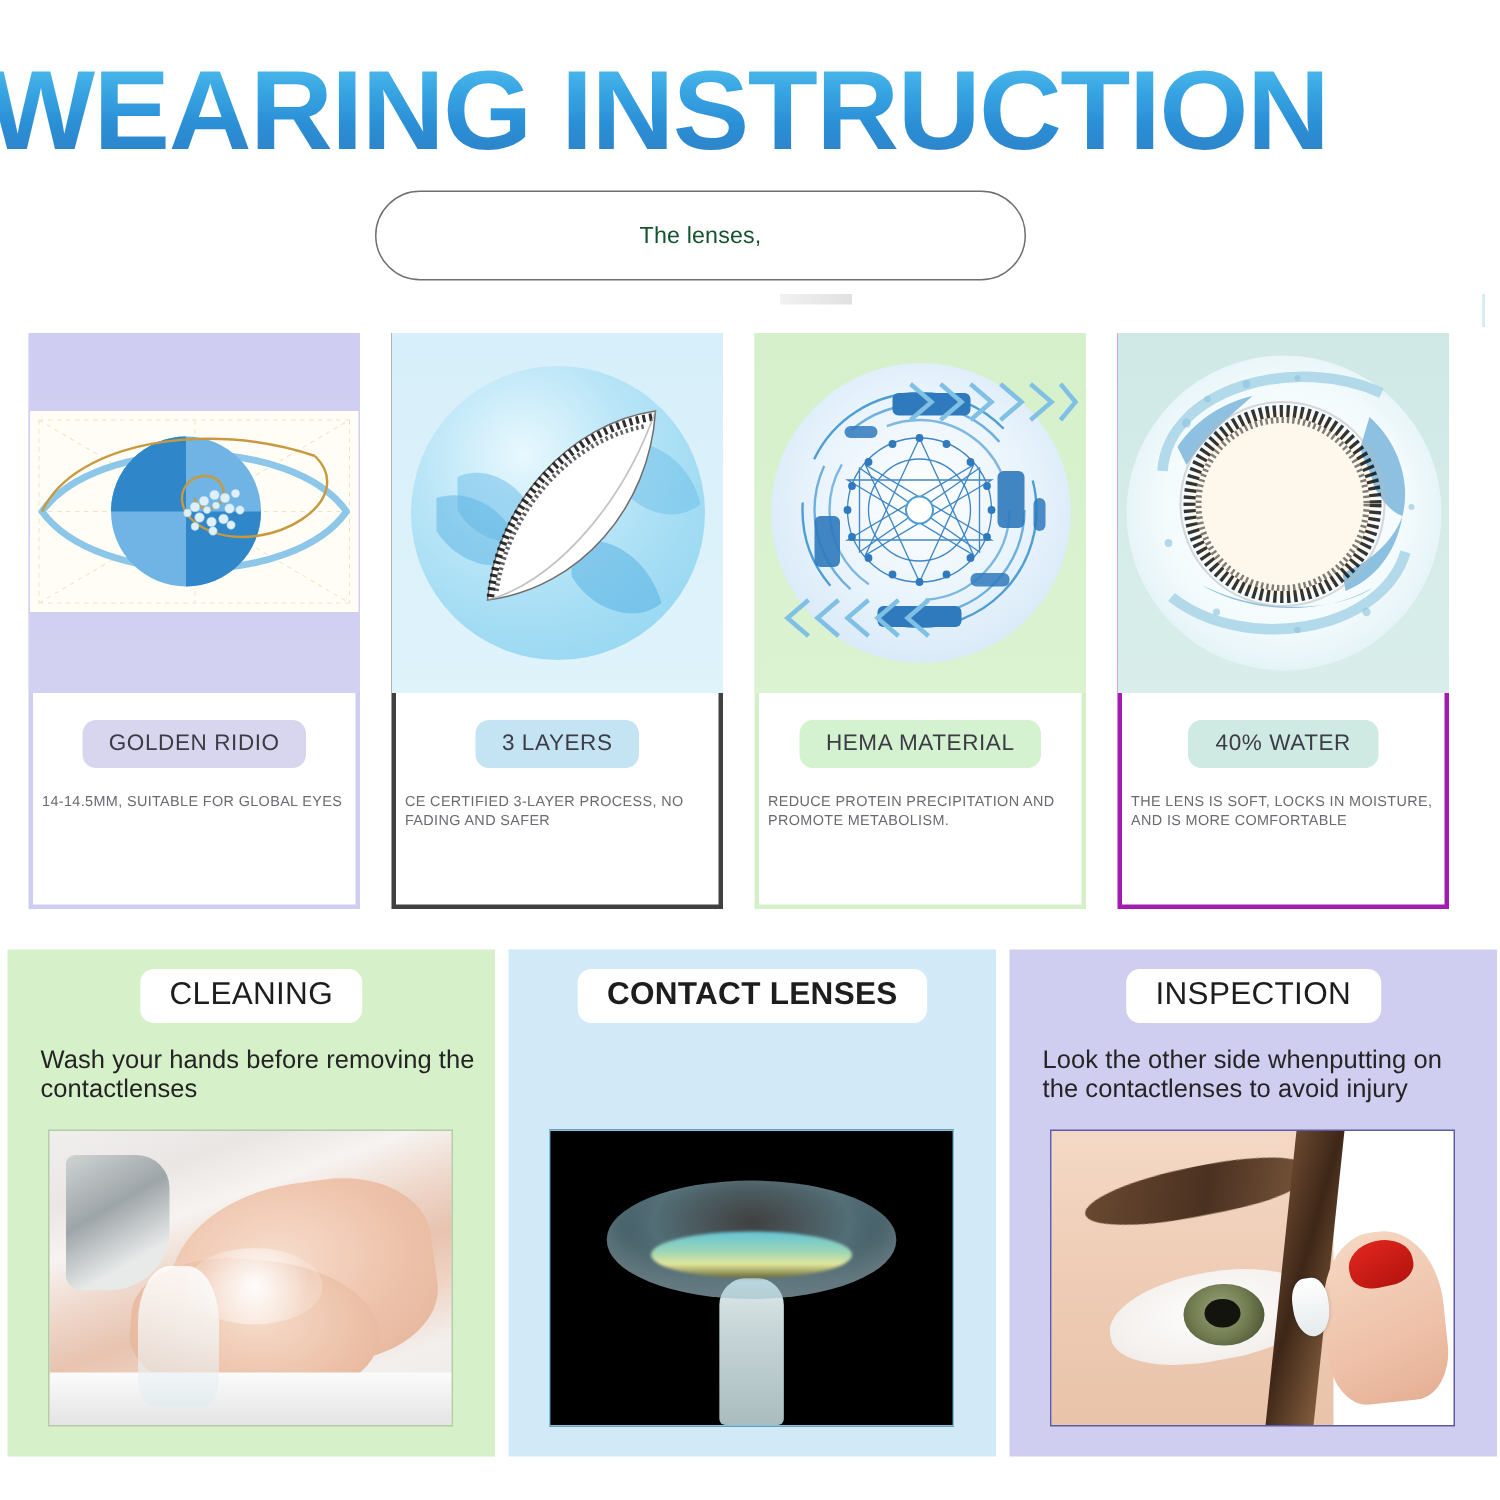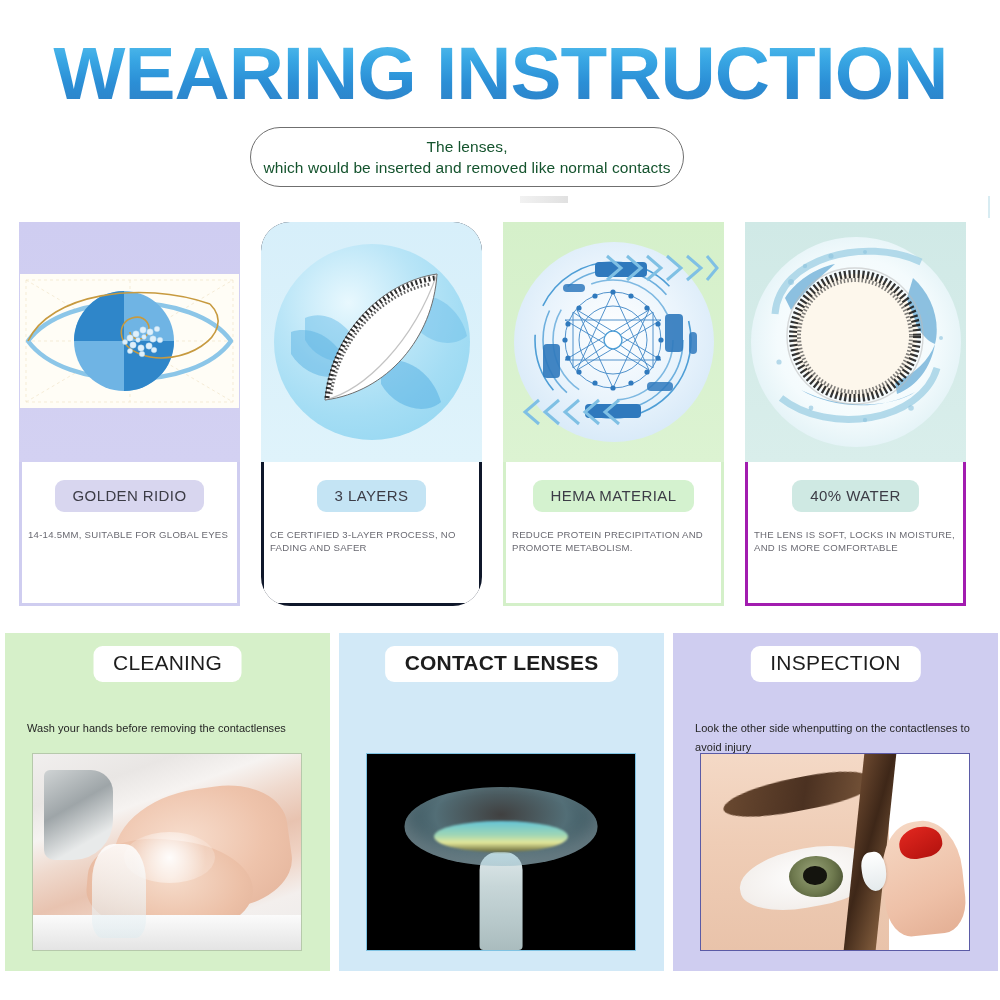--- a/index.html
+++ b/index.html
@@ -7,21 +7,21 @@
     width:1000px;height:1000px;
     background:#ffffff;
     font-family:"Liberation Sans", sans-serif;
     overflow:hidden;
     position:relative;
   }
 
   
   .title-wrap{
     position:absolute; left:0; top:34px; width:1000px;
-    text-align:center;
+    text-align:left;
   }
   .main-title{
     display:inline-block;
     font-family:"Liberation Sans", sans-serif;
     font-weight:700;
     font-size:75px;
     line-height:78px;
     letter-spacing:-1px;
     transform:scaleX(1.02);
     background:linear-gradient(180deg,#5bc4ef 0%,#39a7e4 32%,#2b8fd6 62%,#2f7fc4 100%);
@@ -104,21 +104,21 @@
     line-height:13px;
     letter-spacing:.25px;
     color:#6a6a72;
     text-align:left;
   }
 
   
   .c1{background:#cfcdf0;}
   .c1 .art{background:linear-gradient(180deg,#cfcdf1 0%,#d3d1f2 100%);}
   .c1 .pill{background:#d8d6ef;}
-  .c2{background:#0f172a;border-radius:29px;}
+  .c2{background:#404040;}
   .c2 .art{background:linear-gradient(180deg,#d7effa 0%,#dff3fb 100%);}
   .c2 .pill{background:#c4e4f4;}
   .c3{background:#d4f0c9;}
   .c3 .art{background:linear-gradient(180deg,#d5f0ca 0%,#dcf3d2 100%);}
   .c3 .pill{background:#d4f2cf;}
   .c4{background:#a21caf;}
   .c4 .art{background:linear-gradient(180deg,#d0e9e6 0%,#d9eeeb 100%);}
   .c4 .pill{background:#cfe9e3;}
 
   
@@ -167,24 +167,23 @@
     position:absolute;left:50%;top:13px;transform:translateX(-50%);
     background:#ffffff;border-radius:9px;
     padding:5px 20px 7px 20px;
     font-size:21px;
     color:#1d1d1d;
     letter-spacing:.2px;
     white-space:nowrap;
   }
   .step-desc{
     position:absolute;left:22px;top:64px;width:290px;
-    font-size:11px;line-height:19px;
+    font-size:17px;line-height:19px;
     color:#242424;
     letter-spacing:.05px;
-    margin-top:22px;
   }
   .step-photo{
     position:absolute;left:27px;top:120px;
     width:270px;height:198px;
     overflow:hidden;
     box-sizing:border-box;
   }
   .s1 .step-photo{border:1px solid #b6c9ab;}
   .s2 .step-photo{border:1px solid #7fc3e3;background:#000;}
   .s3 .step-photo{border:1px solid #5b5ba6;}
@@ -312,21 +311,20 @@
 </style>
 </head>
 <body>
 
 <div class="title-wrap">
   <div class="main-title">WEARING INSTRUCTION</div>
 </div>
 
 <div class="subtitle-box">
   <div class="subtitle-line l1">The lenses,</div>
-  <div class="subtitle-line">which would be inserted and removed like normal contacts</div>
 </div>
 <div class="subtitle-artifact"></div>
 <div class="edge-line"></div>
 
 <div class="feature-row">
 
   <div class="fcard c1">
     <div class="art">
       <div class="eye-canvas">
         <svg width="219" height="134" viewBox="0 0 219 134">

